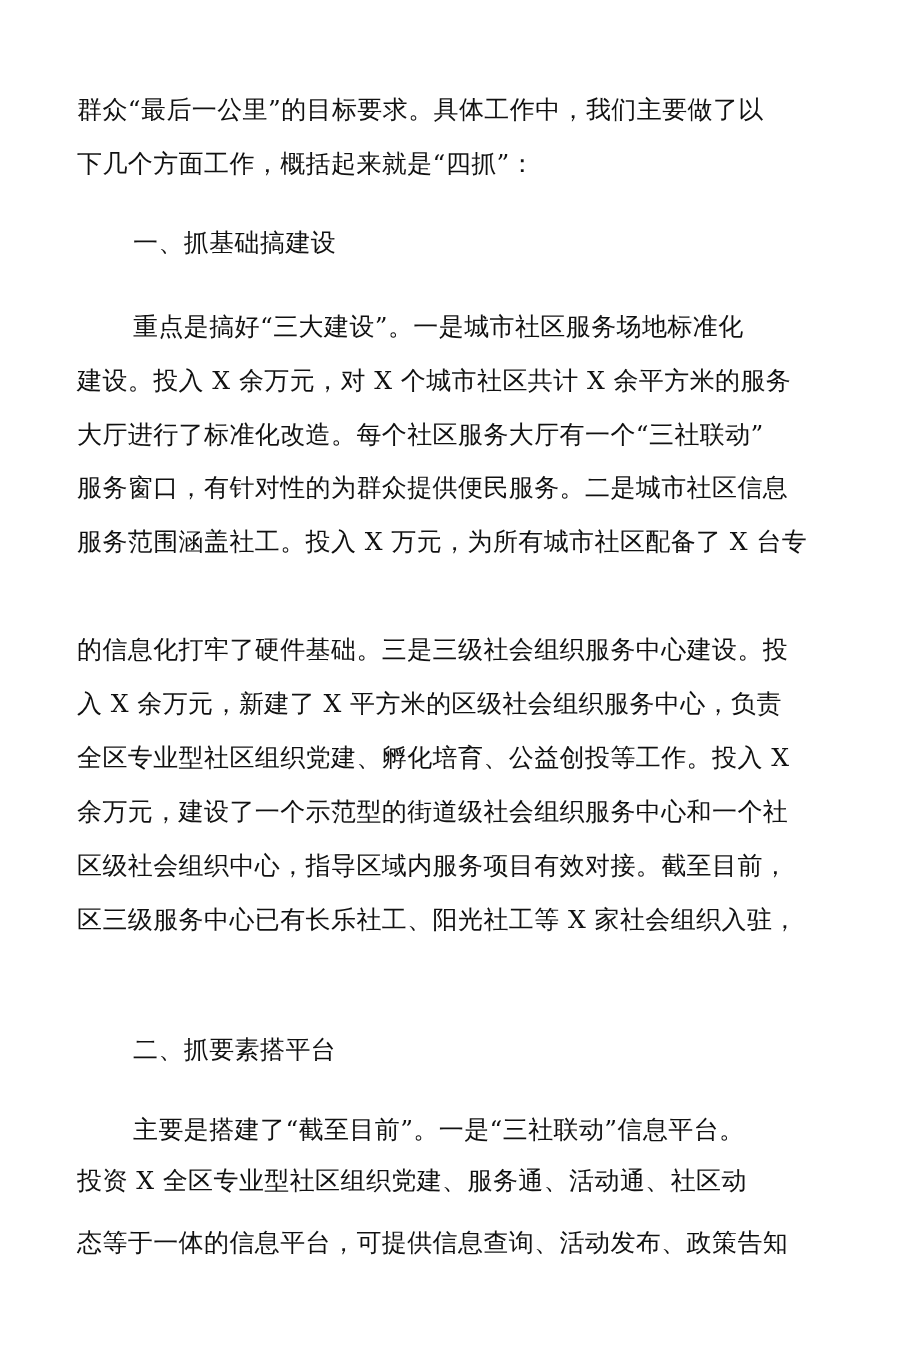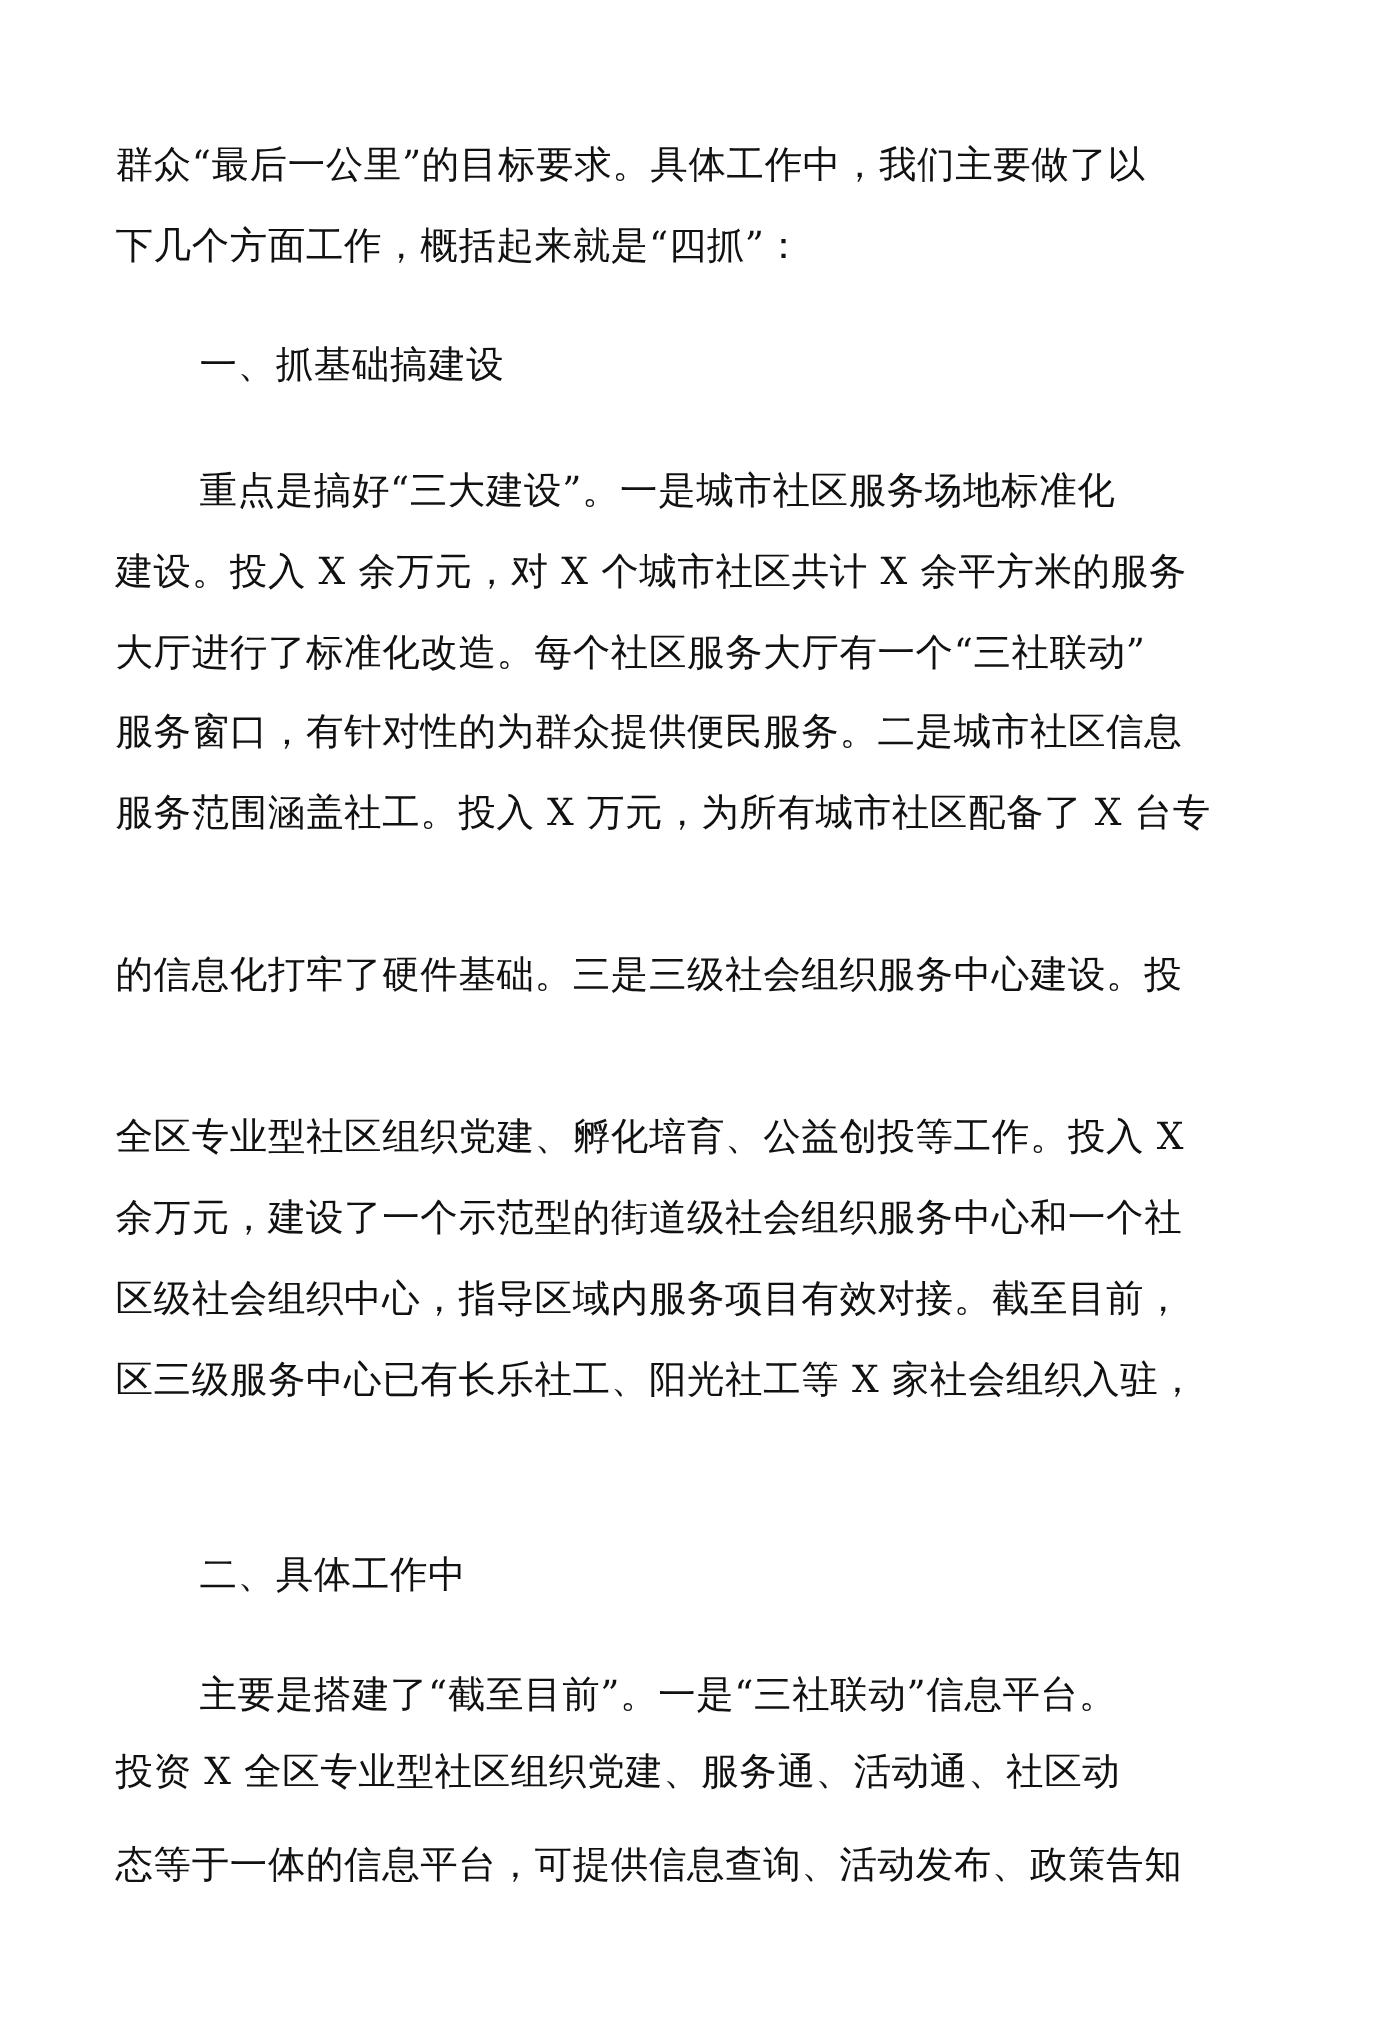--- a/index.html
+++ b/index.html
@@ -19,24 +19,25 @@
   <div class="line" style="top:149px">下几个方面工作，概括起来就是“四抓”：</div>
 
   <div class="line indent" style="top:228px">一、抓基础搞建设</div>
 
   <div class="line indent" style="top:312px">重点是搞好“三大建设”。一是城市社区服务场地标准化</div>
   <div class="line" style="top:366px">建设。投入 X 余万元，对 X 个城市社区共计 X 余平方米的服务</div>
   <div class="line" style="top:420px">大厅进行了标准化改造。每个社区服务大厅有一个“三社联动”</div>
   <div class="line" style="top:473px">服务窗口，有针对性的为群众提供便民服务。二是城市社区信息</div>
   <div class="line" style="top:527px">服务范围涵盖社工。投入 X 万元，为所有城市社区配备了 X 台专</div>
   <div class="line" style="top:635px">的信息化打牢了硬件基础。三是三级社会组织服务中心建设。投</div>
+  <div class="line" style="top:689px">入 X 余万元，新建了 X 平方米的区级社会组织服务中心，负责</div>
   <div class="line" style="top:743px">全区专业型社区组织党建、孵化培育、公益创投等工作。投入 X</div>
   <div class="line" style="top:797px">余万元，建设了一个示范型的街道级社会组织服务中心和一个社</div>
   <div class="line" style="top:851px">区级社会组织中心，指导区域内服务项目有效对接。截至目前，</div>
   <div class="line" style="top:905px">区三级服务中心已有长乐社工、阳光社工等 X 家社会组织入驻，</div>
 
-  <div class="line indent" style="top:1035px">二、具体工作中</div>
+  <div class="line indent" style="top:1035px">二、抓要素搭平台</div>
 
   <div class="line indent" style="top:1115px">主要是搭建了“截至目前”。一是“三社联动”信息平台。</div>
   <div class="line" style="top:1166px">投资 X 全区专业型社区组织党建、服务通、活动通、社区动</div>
   <div class="line" style="top:1228px">态等于一体的信息平台，可提供信息查询、活动发布、政策告知</div>
 
 </div>
 
 </body></html>

